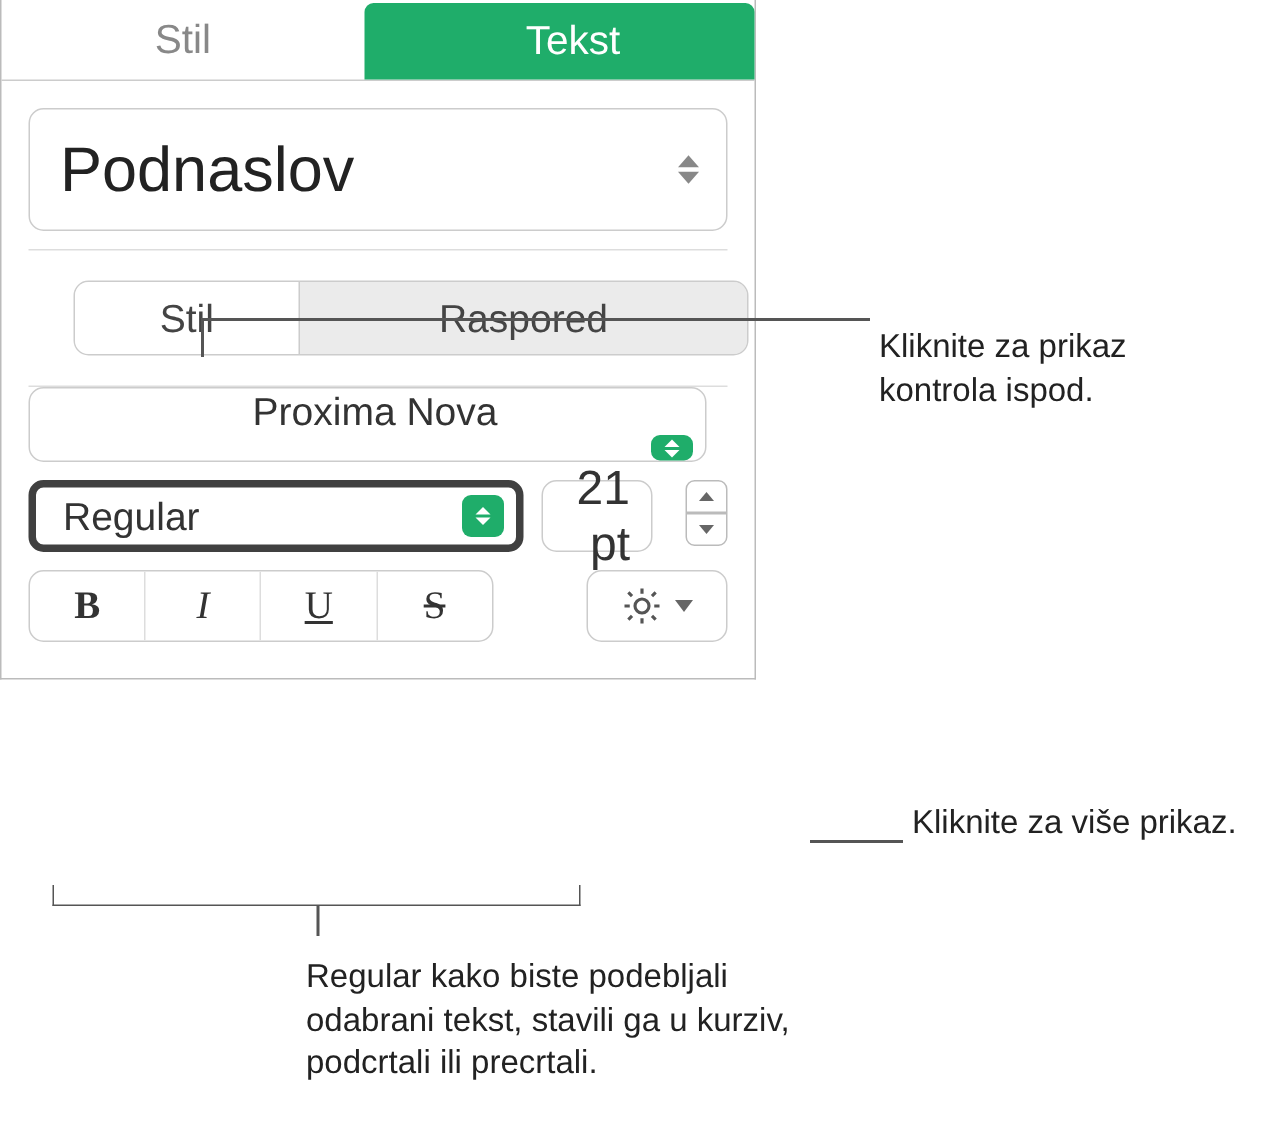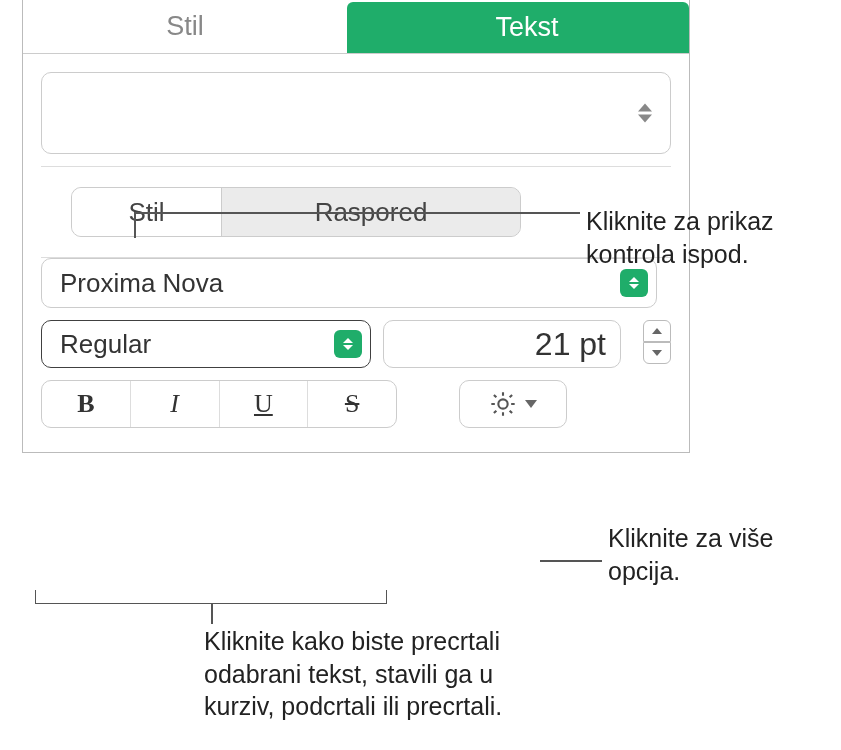--- a/index.html
+++ b/index.html
@@ -5,23 +5,23 @@
     * { box-sizing: border-box; margin: 0; padding: 0; }
     body {
       font-family: -apple-system, BlinkMacSystemFont, "Helvetica Neue", Arial, sans-serif;
       background: #fff;
       width: 841px;
       height: 750px;
       position: relative;
     }
     .panel {
       position: absolute;
-      left: 22px;
+      left: 0;
       top: 0;
-      width: 668px;
+      width: 504px;
       border: 1.5px solid #bbb;
       border-top: none;
       background: #fff;
     }
     .top-tabs {
       display: flex;
       height: 54px;
       align-items: stretch;
       border-bottom: 1px solid #ccc;
     }
@@ -118,20 +118,21 @@
     .font-row1 {
       margin: 0 32px 12px 18px;
       border: 1px solid #ccc;
       border-radius: 10px;
       height: 50px;
       display: flex;
       align-items: center;
       padding: 0 8px 0 18px;
       position: relative;
       cursor: pointer;
+      flex-direction: column;
     }
     .font-name { font-size: 26px; color: #333; }
     .green-chev {
       width: 28px; height: 28px;
       background: #1fad6a;
       border-radius: 6px;
       margin-left: auto;
       display: flex;
       flex-direction: column;
       align-items: center;
@@ -145,21 +146,21 @@
     }
     .green-chev .gc.up { border-bottom: 5px solid #fff; }
     .green-chev .gc.down { border-top: 5px solid #fff; }
     .font-row2 {
       margin: 0 18px 12px 18px;
       display: flex;
       gap: 12px;
     }
     .typeface-select {
       flex: 0 0 330px;
-      border: 1px solid #404040;
+      border: 5px solid #404040;
       border-radius: 10px;
       height: 48px;
       display: flex;
       align-items: center;
       padding: 0 8px 0 18px;
       cursor: pointer;
     }
     .typeface-select .tname { font-size: 26px; color: #333; }
     .size-box {
       flex: 1;
@@ -244,23 +245,24 @@
     .gear-svg { width: 28px; height: 28px; }
     .adv-chev {
       width: 0; height: 0;
       border-left: 6px solid transparent;
       border-right: 6px solid transparent;
       border-top: 8px solid #666;
     }
     
     .callout {
       position: absolute;
-      font-size: 25px;
+      font-size: 22px;
       color: #222;
       line-height: 1.3;
+      margin-top: 12px;
     }
     .callout1 { left: 586px; top: 205px; width: 240px; }
     .callout2 { left: 608px; top: 522px; width: 220px; }
     .callout3 { left: 204px; top: 625px; width: 360px; }
     
     .line { position: absolute; background: #555; }
     .line-h { height: 1.5px; }
     .line-v { width: 1.5px; }
     .line1 { left: 134px; top: 212px; width: 446px; height: 1.5px; }
     .line1v { left: 134px; top: 212px; height: 26px; width: 1.5px; }
@@ -292,20 +294,21 @@
   <div class="top-tabs">
     <div class="top-tab">
       <span class="tab-inner">Stil</span>
     </div>
     <div class="top-tab active">
       <span class="tab-inner">Tekst</span>
     </div>
   </div>
 
   <div class="paragraph-style">
+    <span class="paragraph-style-text">Podnaslov</span>
     <div class="chevron-stack">
       <div class="chev up"></div>
       <div class="chev down"></div>
     </div>
   </div>
 
   <div class="hr"></div>
 
   <div class="sub-tabs">
     <div class="sub-tab stil">
@@ -372,17 +375,17 @@
     </div>
   </div>
 
 </div>
 
 <div class="line line-h line1"></div>
 <div class="line line-v line1v"></div>
 <div class="callout callout1">Kliknite za prikaz kontrola ispod.</div>
 
 <div class="line line-h line2"></div>
-<div class="callout callout2">Kliknite za više opcija.</div>
+<div class="callout callout2">Kliknite za više prikaz.</div>
 
 <div class="bracket"></div>
 <div class="bracket-tail"></div>
-<div class="callout callout3">Kliknite kako biste precrtali odabrani tekst, stavili ga u kurziv, podcrtali ili precrtali.</div>
+<div class="callout callout3">Regular kako biste podebljali odabrani tekst, stavili ga u kurziv, podcrtali ili precrtali.</div>
 
 </body></html>

